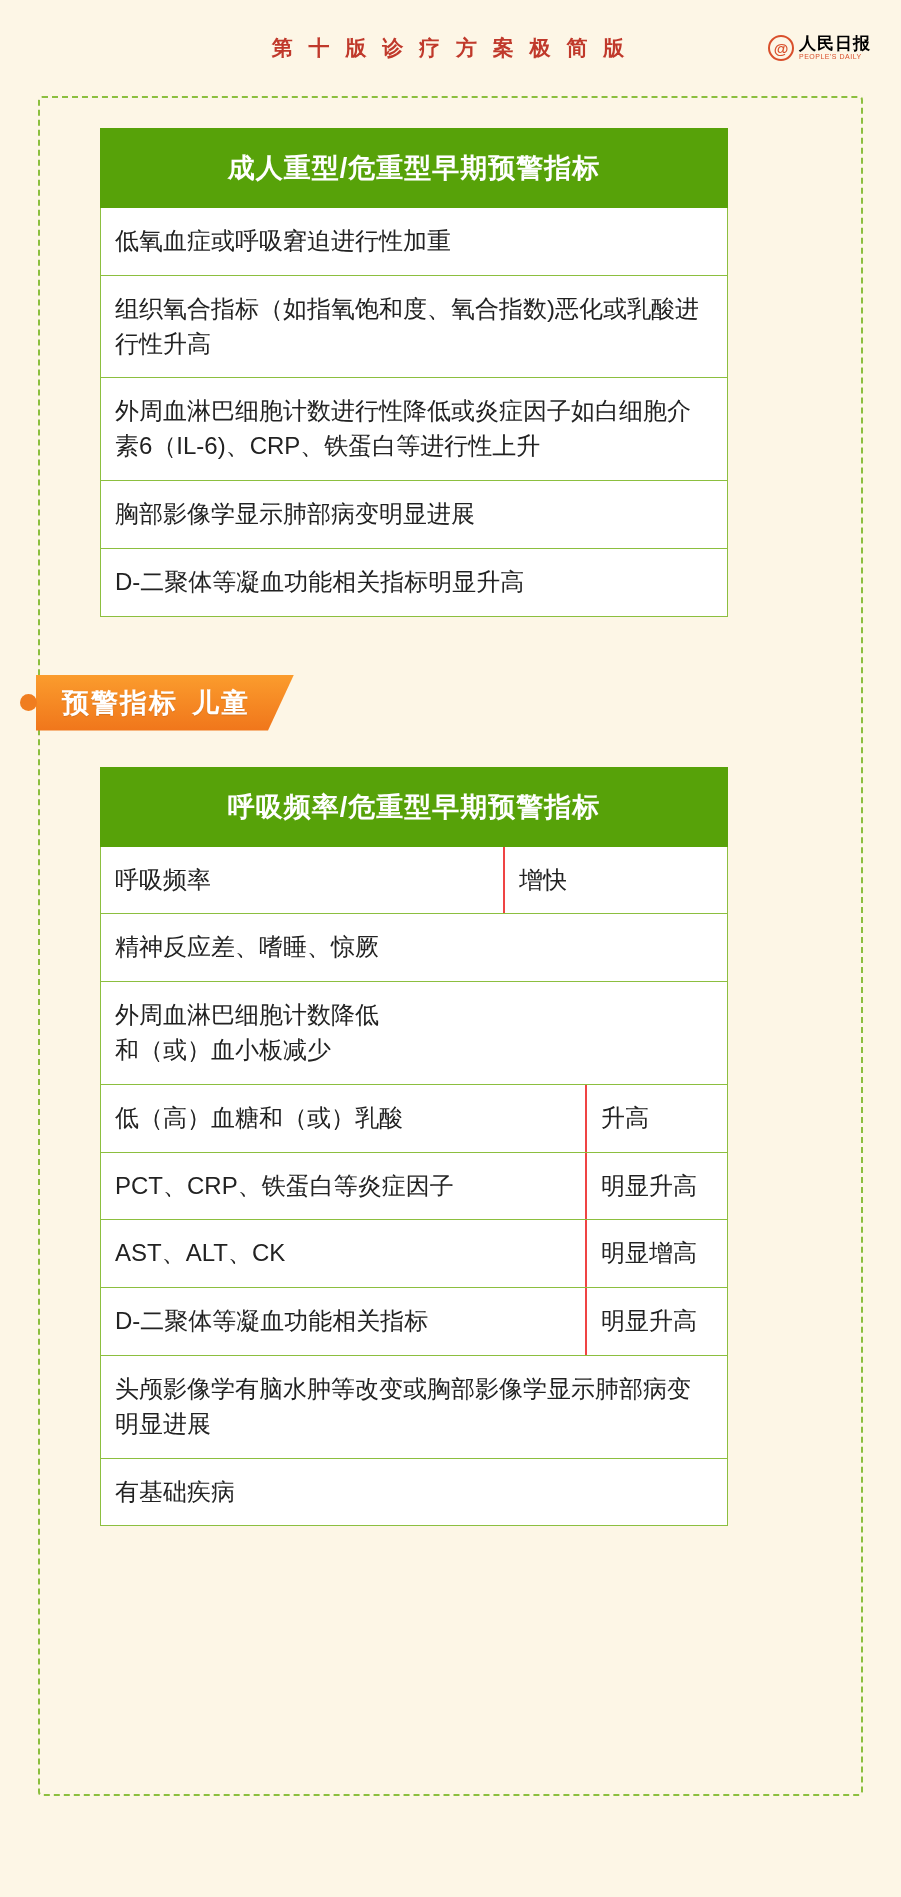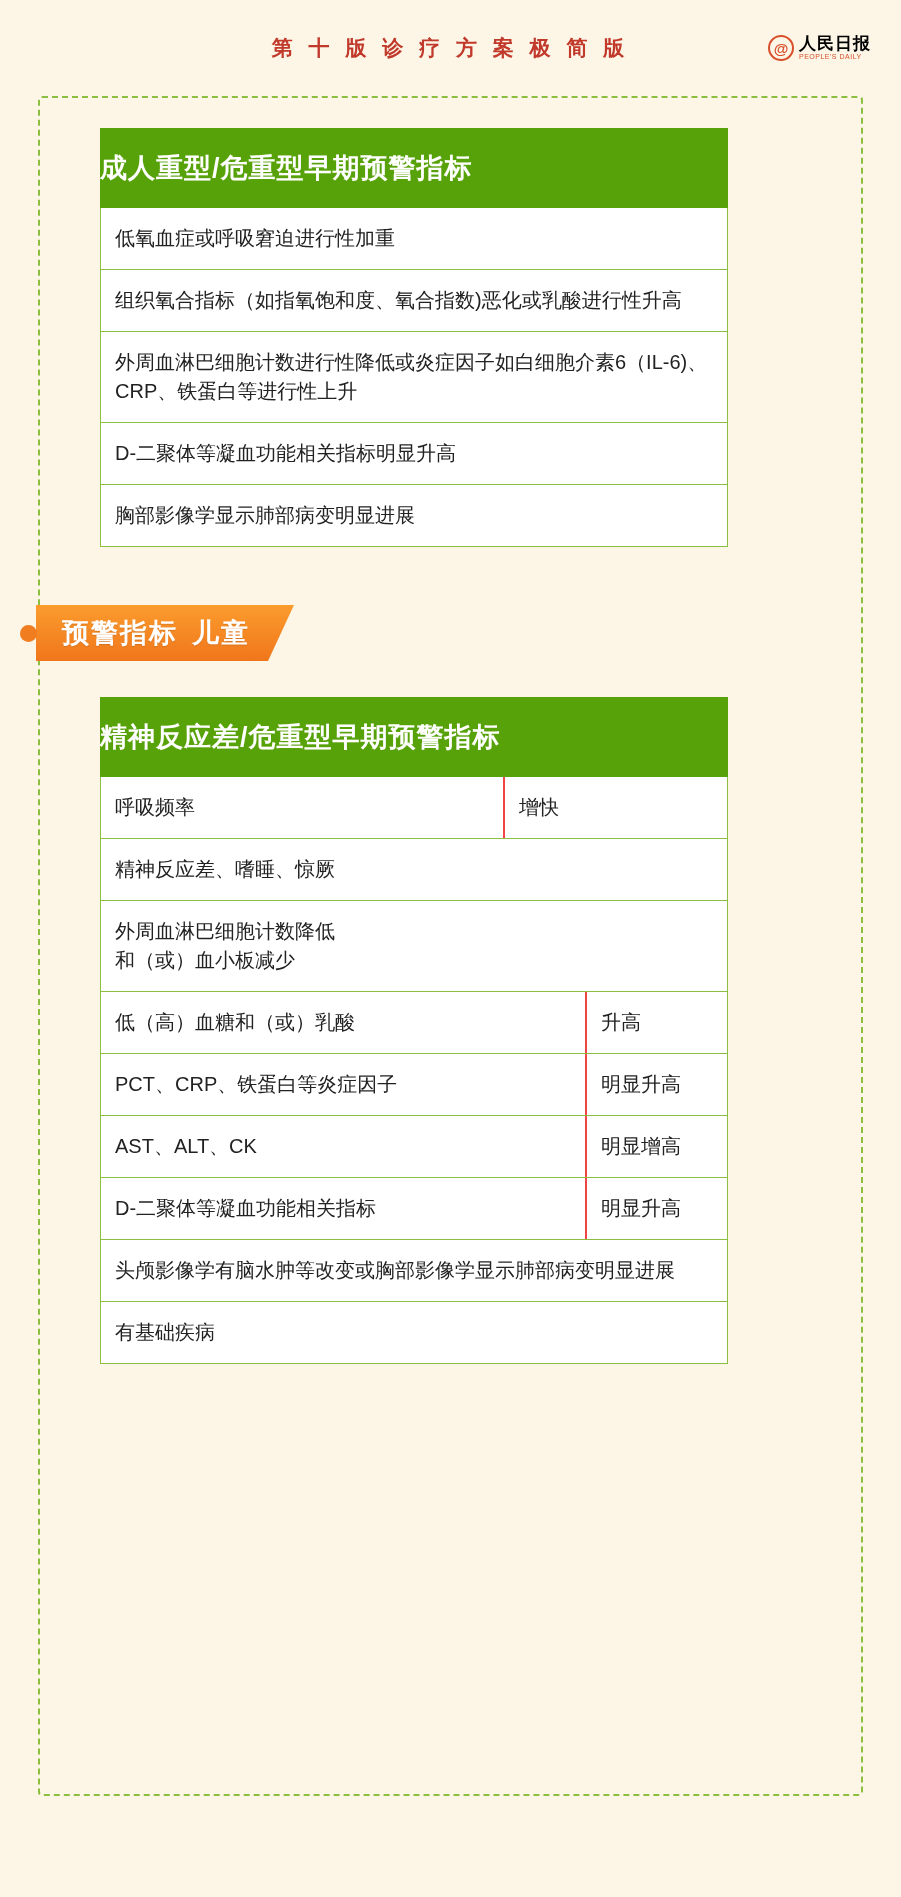--- a/index.html
+++ b/index.html
@@ -130,38 +130,39 @@
   
   .table-block {
     margin: 0 0 0 28px;
     width: 628px;
   }
   .table-head {
     background: #57a209;
     color: #fff;
     font-size: 27px;
     font-weight: bold;
+    text-align: center;
     padding: 22px 0;
     letter-spacing: 1px;
   }
   .table-body {
     border: 1px solid #8cbf3f;
     border-top: none;
     background: #ffffff;
   }
   .row {
     display: flex;
     border-bottom: 1px solid #8cbf3f;
   }
   .row:last-child {
     border-bottom: none;
   }
   .cell {
     padding: 16px 14px;
-    font-size: 20px;
+    font-size: 24px;
     color: #222222;
     line-height: 1.45;
     box-sizing: border-box;
     flex: 1 1 auto;
   }
   .cell.left {
     flex: 0 0 auto;
     border-right: 2px solid #ef4444;
   }
   .cell.full {
@@ -197,39 +198,39 @@
         <div class="row">
           <div class="cell full">低氧血症或呼吸窘迫进行性加重</div>
         </div>
         <div class="row">
           <div class="cell full">组织氧合指标（如指氧饱和度、氧合指数)恶化或乳酸进行性升高</div>
         </div>
         <div class="row">
           <div class="cell full">外周血淋巴细胞计数进行性降低或炎症因子如白细胞介素6（IL-6)、CRP、铁蛋白等进行性上升</div>
         </div>
         <div class="row">
+          <div class="cell full">胸部影像学显示肺部病变明显进展</div>
+        </div>
+        <div class="row">
           <div class="cell full">D-二聚体等凝血功能相关指标明显升高</div>
-        </div>
-        <div class="row">
-          <div class="cell full">胸部影像学显示肺部病变明显进展</div>
         </div>
       </div>
     </div>
 
     <div style="height:58px"></div>
 
     <div class="section-banner">
       <div class="banner-dot"></div>
       <div class="banner-shape">
         <span class="banner-text"><span>预警指标</span><span class="gap"></span><span>儿童</span></span>
       </div>
     </div>
 
     <div class="table-block">
-      <div class="table-head">精神反应差/危重型早期预警指标</div>
+      <div class="table-head">呼吸频率/危重型早期预警指标</div>
       <div class="table-body">
 
         <div class="row">
           <div class="cell left w-label-1">呼吸频率</div>
           <div class="cell">增快</div>
         </div>
 
         <div class="row">
           <div class="cell full">精神反应差、嗜睡、惊厥</div>
         </div>

